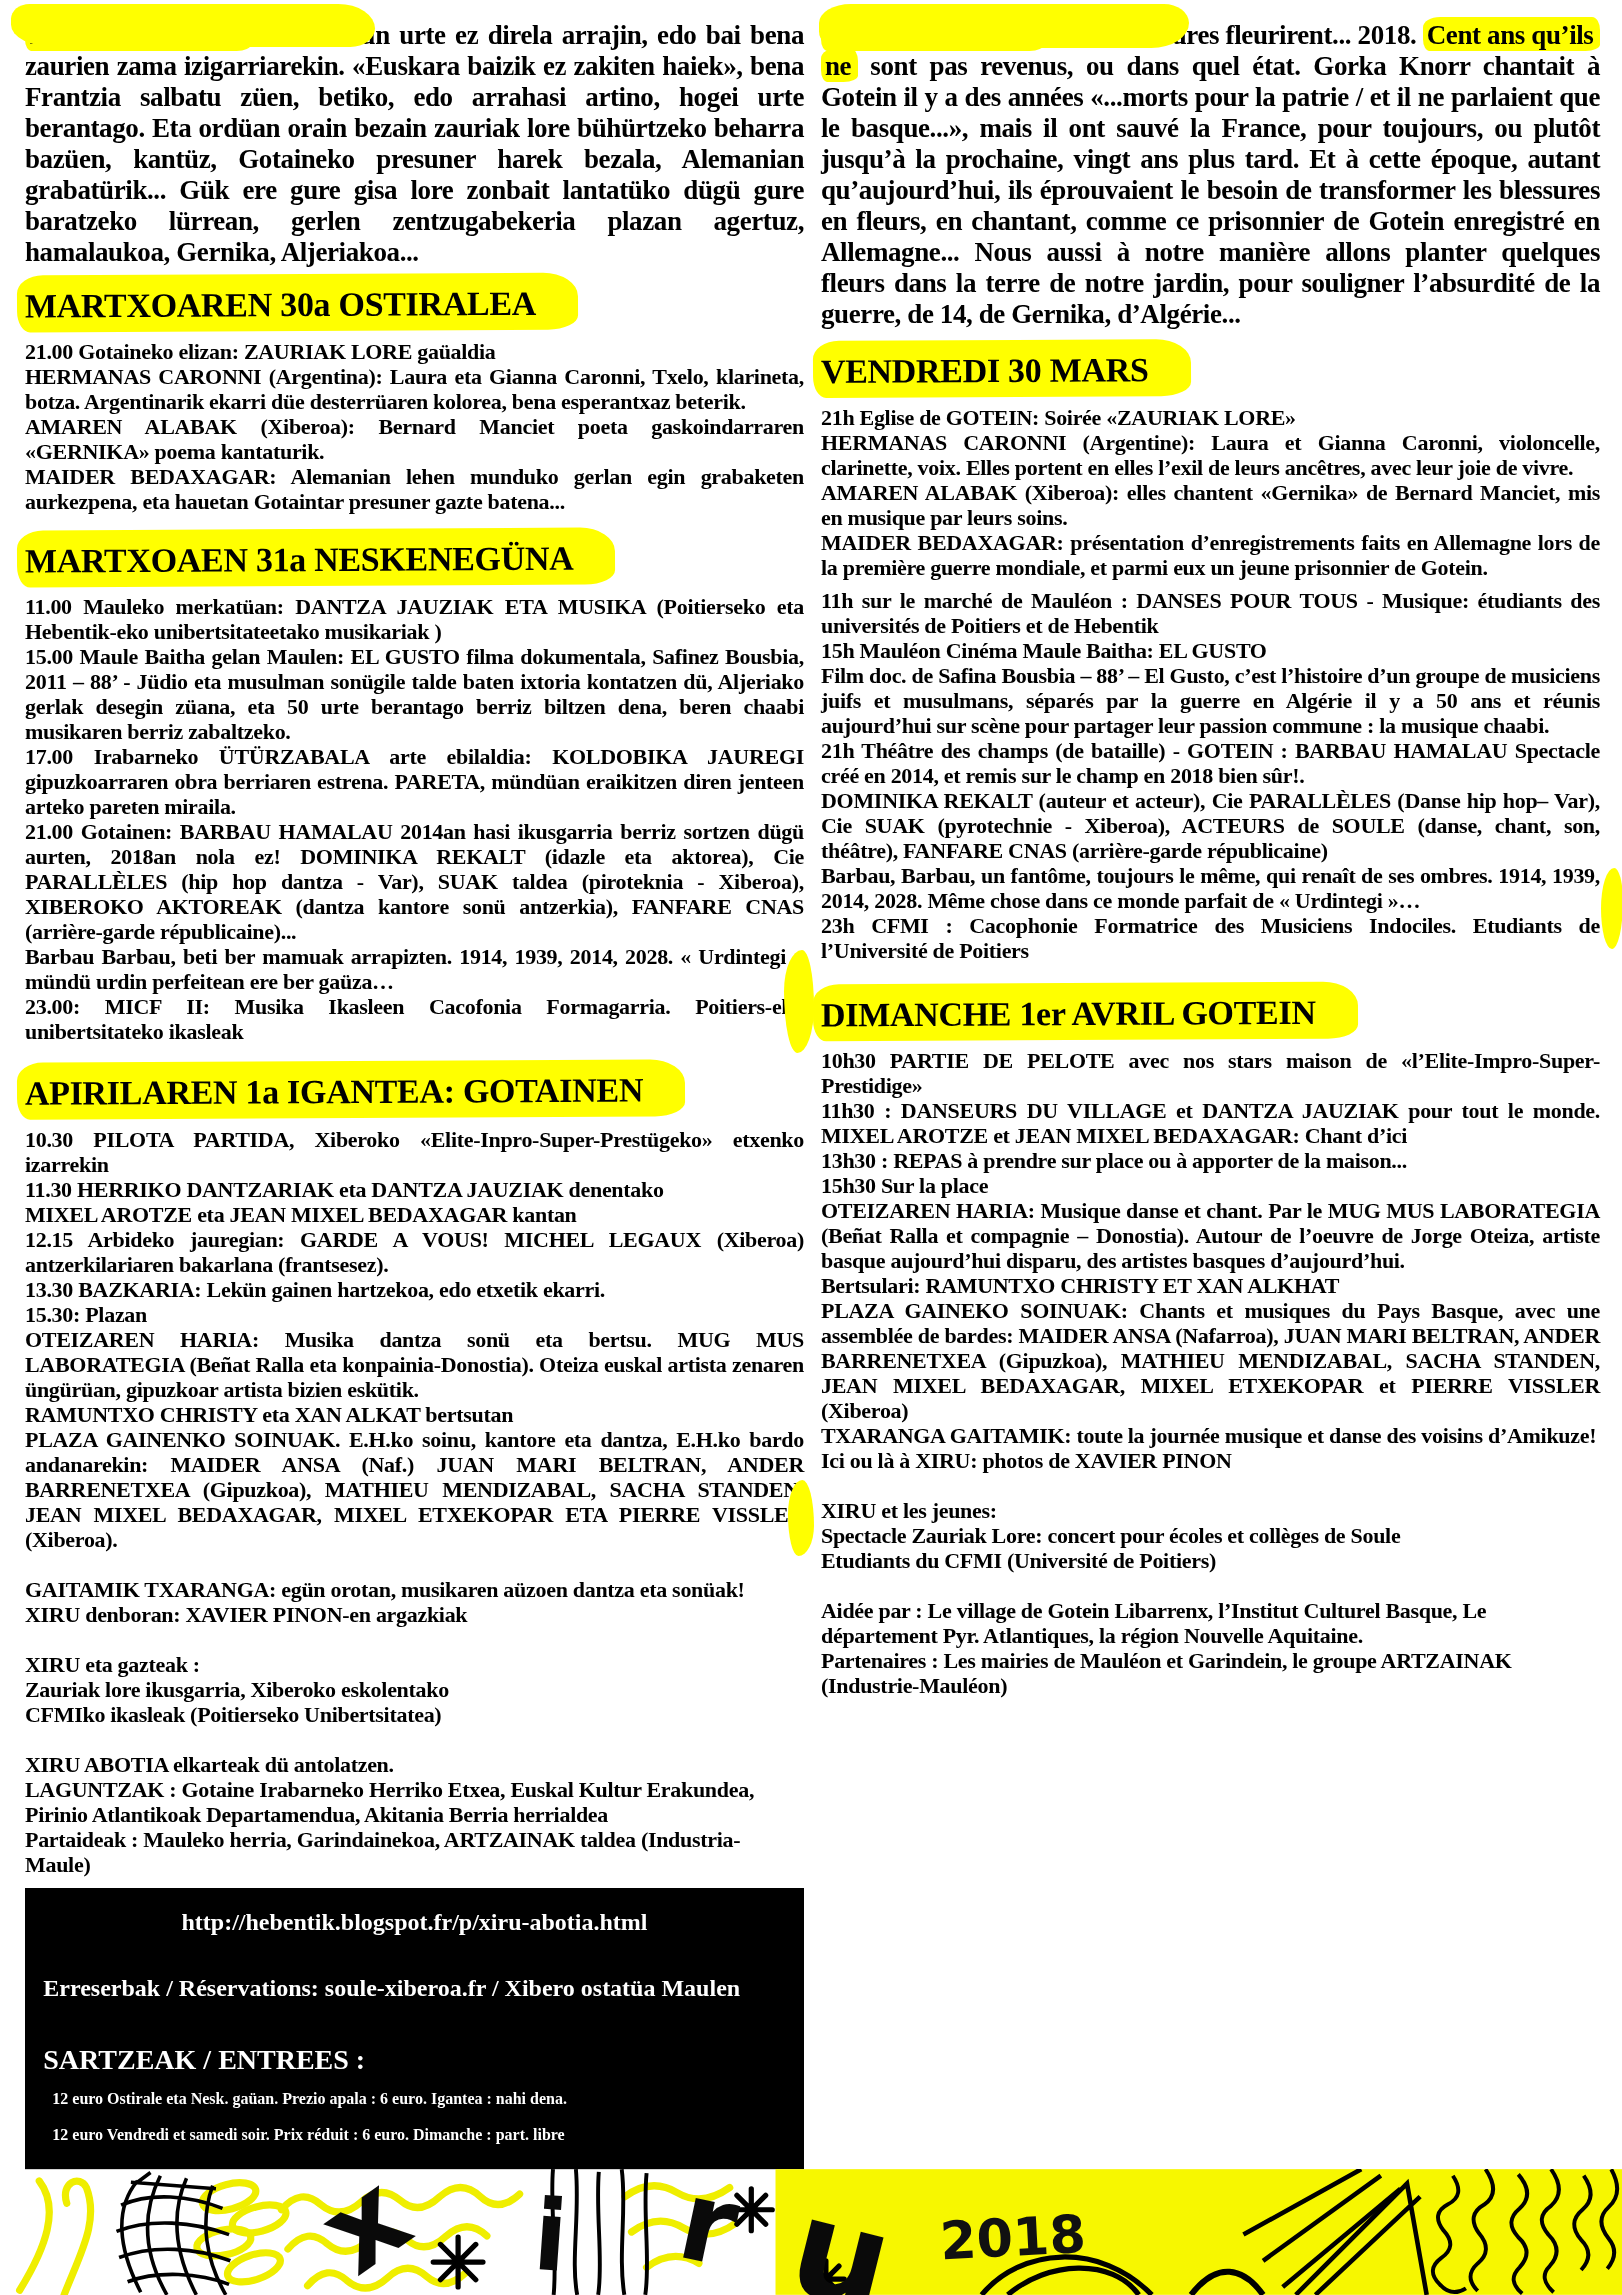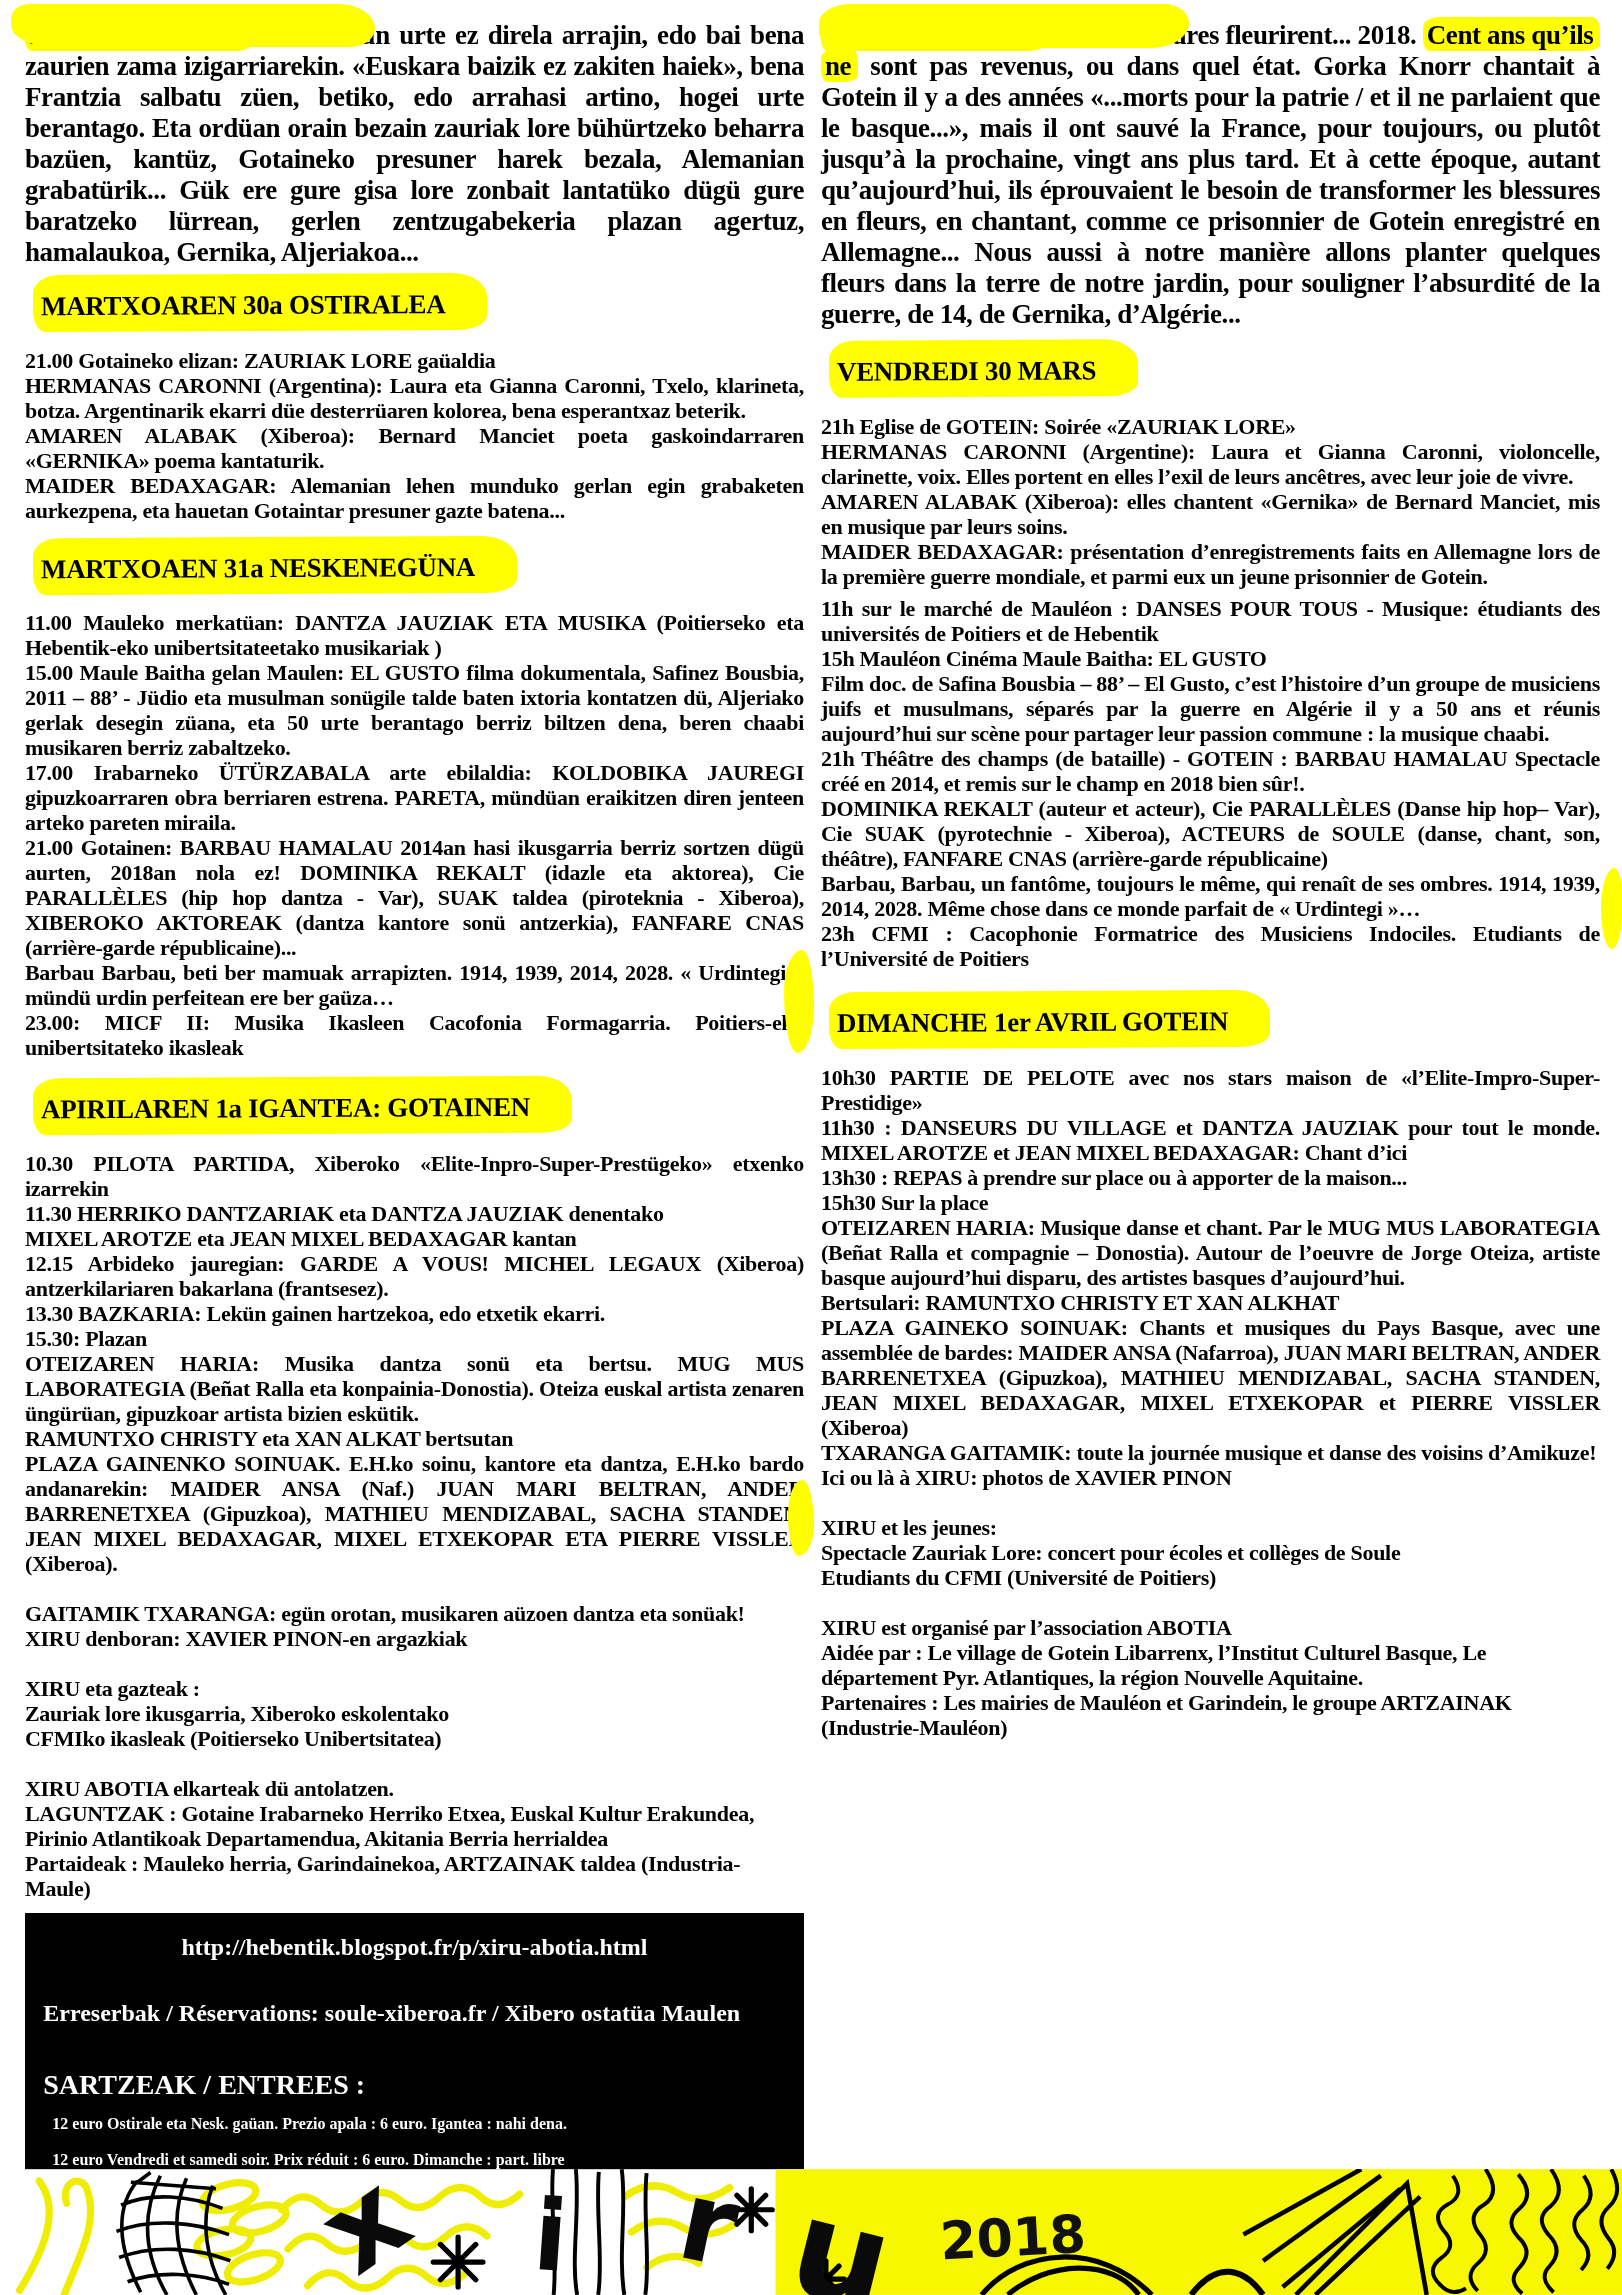--- a/index.html
+++ b/index.html
@@ -9,21 +9,21 @@
     overflow:hidden;margin:0 auto;
   }
   .columns{display:flex;gap:17px;padding:19.6px 23.6px 0 25px;}
   .col{width:779px;flex:0 0 779px;}
 
   .intro{font-size:27px;line-height:31px;text-align:justify;margin:0;letter-spacing:-0.4px;}
   .hl{background:#ffff00;padding:2.6px 6.5px 1.3px 3.9px;
       border-radius:17px 7.9px 14.4px 6.5px / 10.5px 13px 6.5px 11.8px;
       -webkit-box-decoration-break:clone;box-decoration-break:clone;}
 
-  h2{margin:16px;font-size:27px;line-height:30px;letter-spacing:-0.3px;}
+  h2{margin:0;font-size:34px;line-height:30px;letter-spacing:-0.3px;}
   .hl-head{display:inline-block;background:#ffff00;
       padding:15.7px 42px 11.8px 7.9px;margin-left:-7.9px;
       border-radius:26px 35px 30px 13px / 18.3px 23.6px 14.4px 21px;
       transform:rotate(-0.3deg);}
   .mt-h1{margin-top:6.5px;}
   .mt-h2{margin-top:14.4px;}
   .mt-h3{margin-top:17px;}
   .mt-hv{margin-top:10.5px;}
   .mt-hs{margin-top:19.6px;}
   .mt-hd{margin-top:19.6px;}
@@ -167,21 +167,20 @@
         </div>
       </section>
 
       <div class="block">
         <p>XIRU et les jeunes:</p>
         <p>Spectacle Zauriak Lore: concert pour écoles et collèges de Soule</p>
         <p>Etudiants du CFMI (Université de Poitiers)</p>
       </div>
 
       <div class="block">
-        <p>XIRU est organisé par l’association ABOTIA</p>
         <p>Aidée par : Le village de Gotein Libarrenx, l’Institut Culturel Basque, Le département Pyr. Atlantiques, la région Nouvelle Aquitaine.</p>
         <p>Partenaires : Les mairies de Mauléon et Garindein, le groupe ARTZAINAK (Industrie-Mauléon)</p>
       </div>
     </div>
   </div>
 
   <div class="banner">
     <svg viewBox="0 0 2480 192" width="1623" height="126">
       <rect x="0" y="0" width="2480" height="192" fill="#ffffff"></rect>
       <rect x="1185" y="0" width="1295" height="192" fill="#f7f700"></rect>

